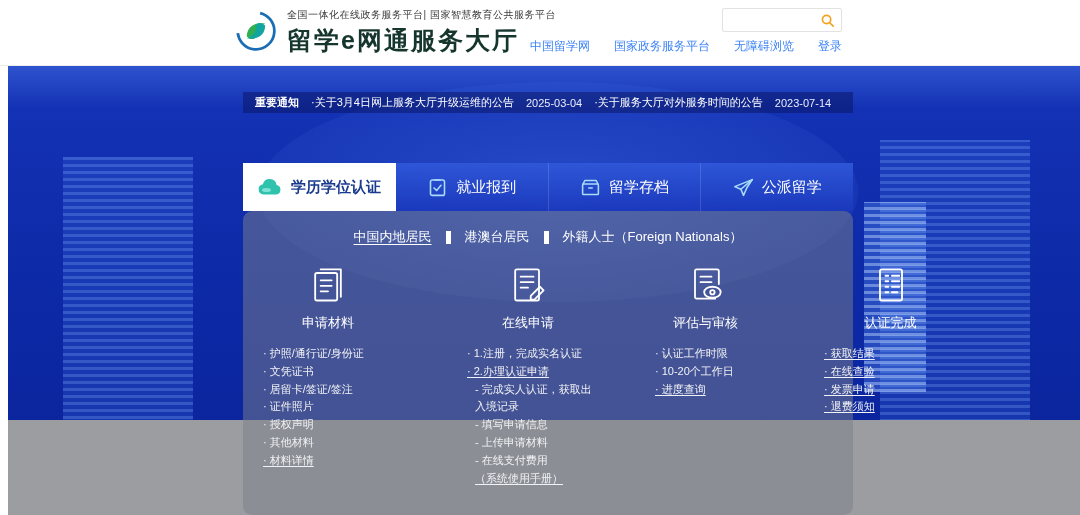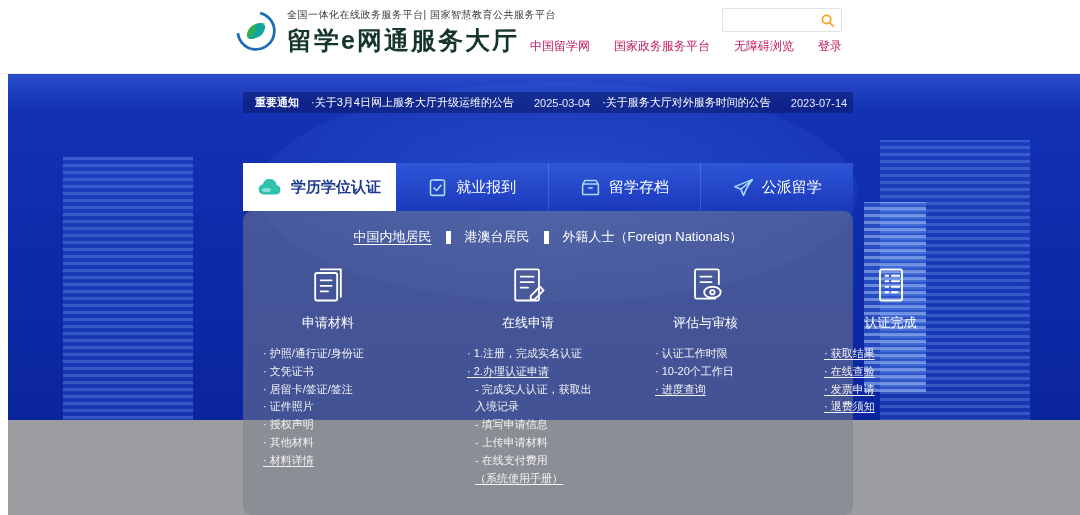--- a/index.html
+++ b/index.html
@@ -2,48 +2,48 @@
 <html><head>
 <meta charset="utf-8">
 <style>
   * { margin:0; padding:0; box-sizing:border-box; }
   body { background:#444; }
   .page {
     position:relative; width:1080px; height:515px; overflow:hidden;
     background:#fff; font-family:"Liberation Sans","DejaVu Sans",sans-serif;
   }
   
-  .header { position:absolute; top:0; left:0; width:100%; height:74px; background:#fff; border-bottom:1px solid #ececec; z-index:5;text-decoration:underline; }
+  .header { position:absolute; top:0; left:0; width:100%; height:66px; background:#fff; border-bottom:1px solid #ececec; z-index:5;text-decoration:underline; }
   .logo { position:absolute; left:234px; top:8px; display:flex; align-items:center; gap:9px; }
   .logo-text { display:flex; flex-direction:column; }
   .tagline { font-size:10px; color:#3a3a3a; letter-spacing:0.5px; }
   .site-title { font-size:25px; font-weight:bold; color:#16352c; letter-spacing:2px; margin-top:2px; }
   .search-box { position:absolute; left:722px; top:8px; width:120px; height:24px; border:1px solid #e2e2e2; border-radius:2px; display:flex; align-items:center; background:#fff; }
   .search-box input { flex:1; border:none; outline:none; height:100%; padding:0 6px; font-size:12px; min-width:0; background:transparent; }
   .search-icon { display:flex; align-items:center; padding:0 6px; cursor:pointer; }
-  .top-nav { position:absolute; top:38px; right:238px; display:flex; gap:24px; font-size:12px; color:#be185d; }
+  .top-nav { position:absolute; top:38px; right:238px; display:flex; gap:24px; font-size:12px; color:#3b82f6; }
   .top-nav span { cursor:pointer; white-space:nowrap; }
   
   .main { position:absolute; top:62px; left:8px; width:1080px; height:453px;
     background:linear-gradient(180deg,#1534b8 0%,#0d2aa8 45%,#0a2298 100%); }
   .streak { position:absolute; top:0; left:0; width:100%; height:46px;
     background:linear-gradient(180deg,rgba(100,150,255,0.35),rgba(100,150,255,0)); }
   .glow { position:absolute; left:250px; top:20px; width:600px; height:220px; border-radius:50%;
     background:radial-gradient(ellipse at center,rgba(90,140,255,0.30),rgba(90,140,255,0)); }
   .deco { position:absolute; background:repeating-linear-gradient(0deg,rgba(140,180,255,0.26) 0 3px,transparent 3px 7px),rgba(50,95,215,0.30); }
   .deco.d1 { left:55px; top:95px; width:130px; height:290px; }
   .deco.d2 { right:58px; top:78px; width:150px; height:310px; }
   .deco.d3 { left:856px; top:140px; width:62px; height:190px; background:repeating-linear-gradient(0deg,rgba(190,215,255,0.45) 0 3px,transparent 3px 7px),rgba(90,140,240,0.35); }
   .gray-bottom { position:absolute; top:358px; left:0; width:100%; height:95px; background:#9c9da1; }
   
   .notice { position:absolute; top:30px; left:235px; width:610px; height:21px;
     background:rgba(8,18,92,0.48); display:flex; align-items:center; font-size:11px; color:#fff; z-index:3; }
   .notice-label { margin-left:12px; font-weight:bold; white-space:nowrap; }
   .notice-item { display:flex; align-items:center; margin-left:12px; cursor:pointer; white-space:nowrap; }
-  .notice-item .d { margin-left:20px; color:#e8ecff; }
+  .notice-item .d { margin-left:12px; color:#e8ecff; }
   
   .tabs { position:absolute; top:101px; left:235px; width:610px; height:48px; display:flex; z-index:3; }
   .tab { flex:1; display:flex; align-items:center; justify-content:center; gap:8px;
     font-size:15px; color:#fff; cursor:pointer;
     background:linear-gradient(180deg,rgba(48,88,218,0.92),rgba(26,56,188,0.92));
     border-right:1px solid rgba(255,255,255,0.14); }
   .tab:last-child { border-right:none; }
   .tab.active { background:#fff; color:#1a3a8f; font-weight:bold; }
   .tab-icon { display:flex; align-items:center; }
   

